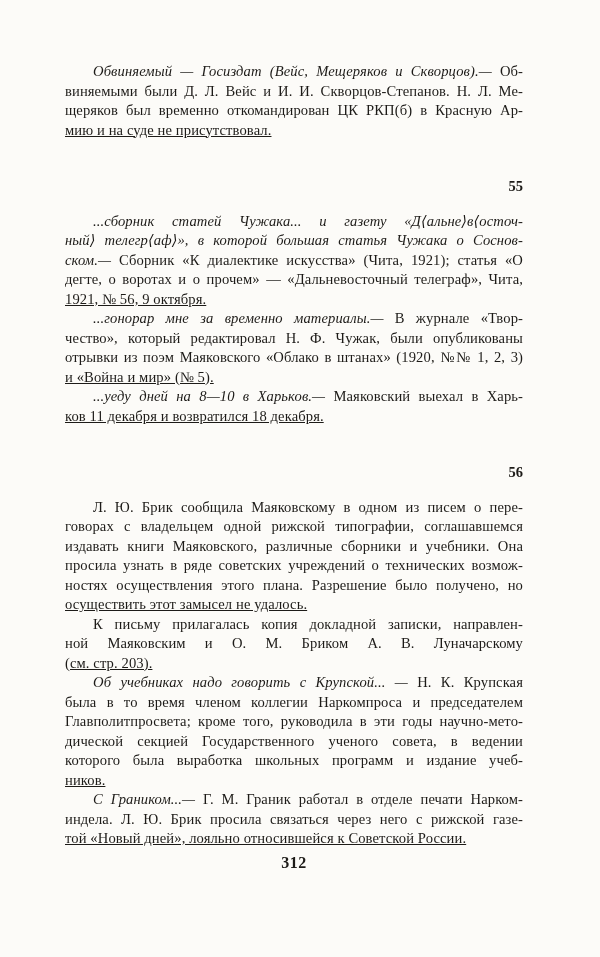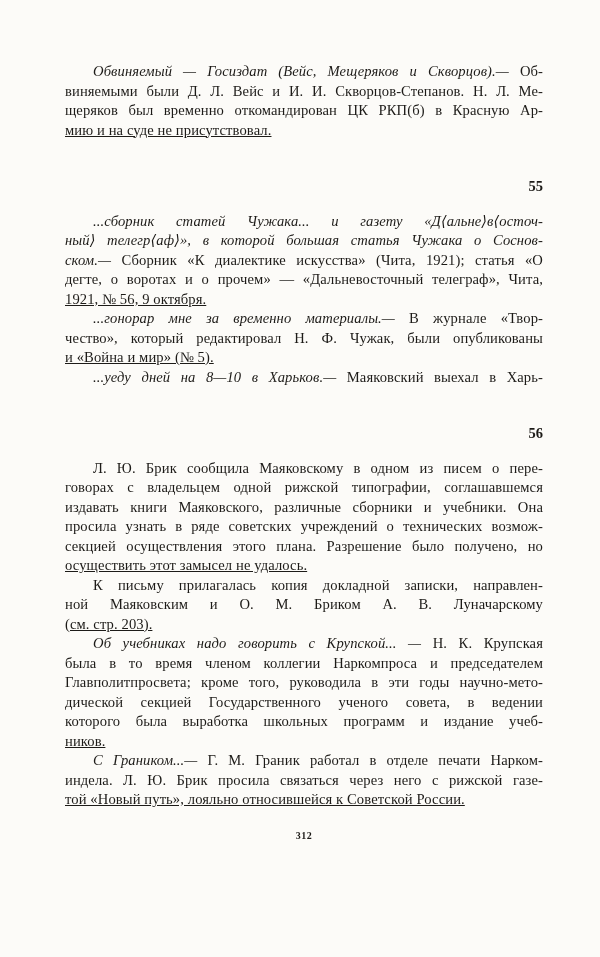--- a/index.html
+++ b/index.html
@@ -4,21 +4,21 @@
 <style>
   html, body { margin: 0; padding: 0; }
   body {
     width: 600px; height: 957px;
     font-family: "Liberation Serif", "DejaVu Serif", serif;
     overflow: hidden;
   }
   .book-page {
     box-sizing: border-box;
     width: 600px; height: 957px;
-    padding: 62px 57px 0 65px;
+    padding: 62px 77px 0 65px;
   }
   .para { margin: 0; }
   .line {
     font-size: 14.6px;
     line-height: 19.5px;
     text-align: justify;
     text-align-last: justify;
     letter-spacing: 0.1px;
   }
   .line.last { text-align-last: left; text-decoration: underline; }
@@ -29,23 +29,23 @@
     text-align: right;
     font-weight: 700;
     font-size: 14.5px;
     line-height: 19.5px;
     margin: 37px 0 15px 0;
   }
   .section-number.h2 { }
   .page-number {
     text-align: center;
     font-weight: 700;
-    font-size: 10px;
+    font-size: 16px;
     line-height: 20px;
-    margin-top: 16px;
+    margin-top: 4px;
     letter-spacing: 0.5px;
   }
 </style>
 </head>
 <body style="background: rgb(252, 251, 248); color: rgb(29, 27, 24);">
 
 <div class="book-page">
   <main>
       <div class="para">
         <div class="line first"><span class="it">Обвиняемый — Госиздат (Вейс, Мещеряков и Скворцов).— </span><span class="rm">Об-</span></div>
@@ -57,47 +57,49 @@
       <div class="para">
         <div class="line first"><span class="it">...сборник статей Чужака... и газету «Д⟨альне⟩в⟨осточ-</span></div>
         <div class="line"><span class="it">ный⟩ телегр⟨аф⟩», в которой большая статья Чужака о Соснов-</span></div>
         <div class="line"><span class="it">ском.— </span><span class="rm">Сборник «К диалектике искусства» (Чита, 1921); статья «О</span></div>
         <div class="line"><span class="rm">дегте, о воротах и о прочем» — «Дальневосточный телеграф», Чита,</span></div>
         <div class="line last"><span class="rm">1921, № 56, 9 октября.</span></div>
       </div>
       <div class="para">
         <div class="line first"><span class="it">...гонорар мне за временно материалы.— </span><span class="rm">В журнале «Твор-</span></div>
         <div class="line"><span class="rm">чество», который редактировал Н. Ф. Чужак, были опубликованы</span></div>
+        <div class="line"><span class="rm">отрывки из поэм Маяковского «Облако в штанах» (1920, №№ 1, 2, 3)</span></div>
         <div class="line last"><span class="rm">и «Война и мир» (№ 5).</span></div>
       </div>
       <div class="para">
         <div class="line first"><span class="it">...уеду дней на 8—10 в Харьков.— </span><span class="rm">Маяковский выехал в Харь-</span></div>
+        <div class="line last"><span class="rm">ков 11 декабря и возвратился 18 декабря.</span></div>
       </div>
       <div class="section-number h2">56</div>
       <div class="para">
         <div class="line first"><span class="rm">Л. Ю. Брик сообщила Маяковскому в одном из писем о пере-</span></div>
         <div class="line"><span class="rm">говорах с владельцем одной рижской типографии, соглашавшемся</span></div>
         <div class="line"><span class="rm">издавать книги Маяковского, различные сборники и учебники. Она</span></div>
         <div class="line"><span class="rm">просила узнать в ряде советских учреждений о технических возмож-</span></div>
-        <div class="line"><span class="rm">секцией осуществления этого плана. Разрешение было получено, но</span></div>
+        <div class="line"><span class="rm">ностях осуществления этого плана. Разрешение было получено, но</span></div>
         <div class="line last"><span class="rm">осуществить этот замысел не удалось.</span></div>
       </div>
       <div class="para">
         <div class="line first"><span class="rm">К письму прилагалась копия докладной записки, направлен-</span></div>
         <div class="line"><span class="rm">ной Маяковским и О. М. Бриком А. В. Луначарскому</span></div>
         <div class="line last"><span class="rm">(см. стр. 203).</span></div>
       </div>
       <div class="para">
         <div class="line first"><span class="it">Об учебниках надо говорить с Крупской... — </span><span class="rm">Н. К. Крупская</span></div>
         <div class="line"><span class="rm">была в то время членом коллегии Наркомпроса и председателем</span></div>
         <div class="line"><span class="rm">Главполитпросвета; кроме того, руководила в эти годы научно-мето-</span></div>
         <div class="line"><span class="rm">дической секцией Государственного ученого совета, в ведении</span></div>
         <div class="line"><span class="rm">которого была выработка школьных программ и издание учеб-</span></div>
         <div class="line last"><span class="rm">ников.</span></div>
       </div>
       <div class="para">
         <div class="line first"><span class="it">С Граником...— </span><span class="rm">Г. М. Граник работал в отделе печати Нарком-</span></div>
         <div class="line"><span class="rm">индела. Л. Ю. Брик просила связаться через него с рижской газе-</span></div>
-        <div class="line last"><span class="rm">той «Новый путь», лояльно относившейся к Советской России.</span></div>
+        <div class="line last"><span class="rm">той «Новый дней», лояльно относившейся к Советской России.</span></div>
       </div>
     </main>
   <div class="page-number">312</div>
 </div>
 
 </body></html>

